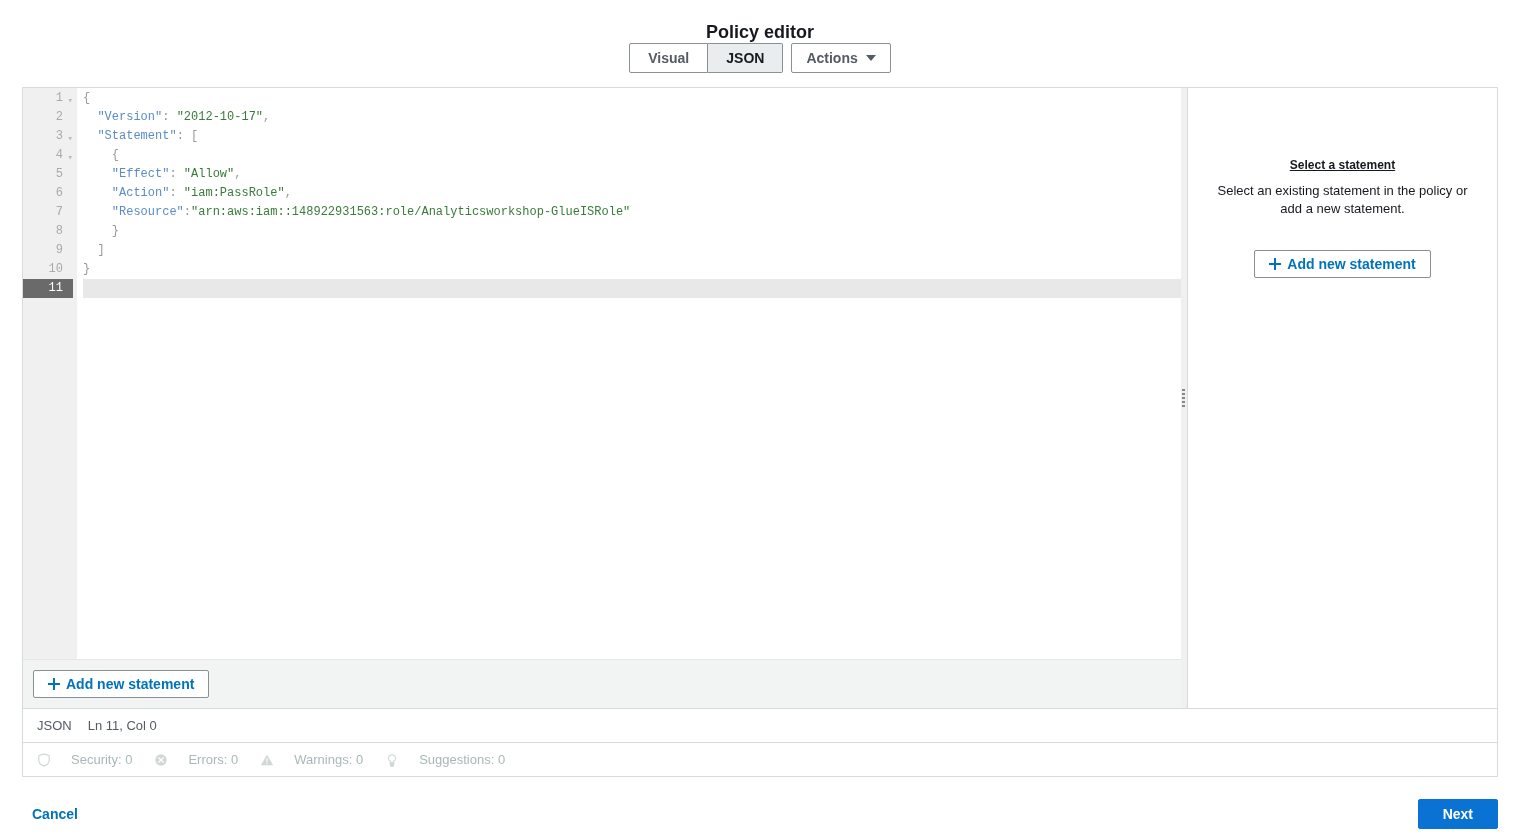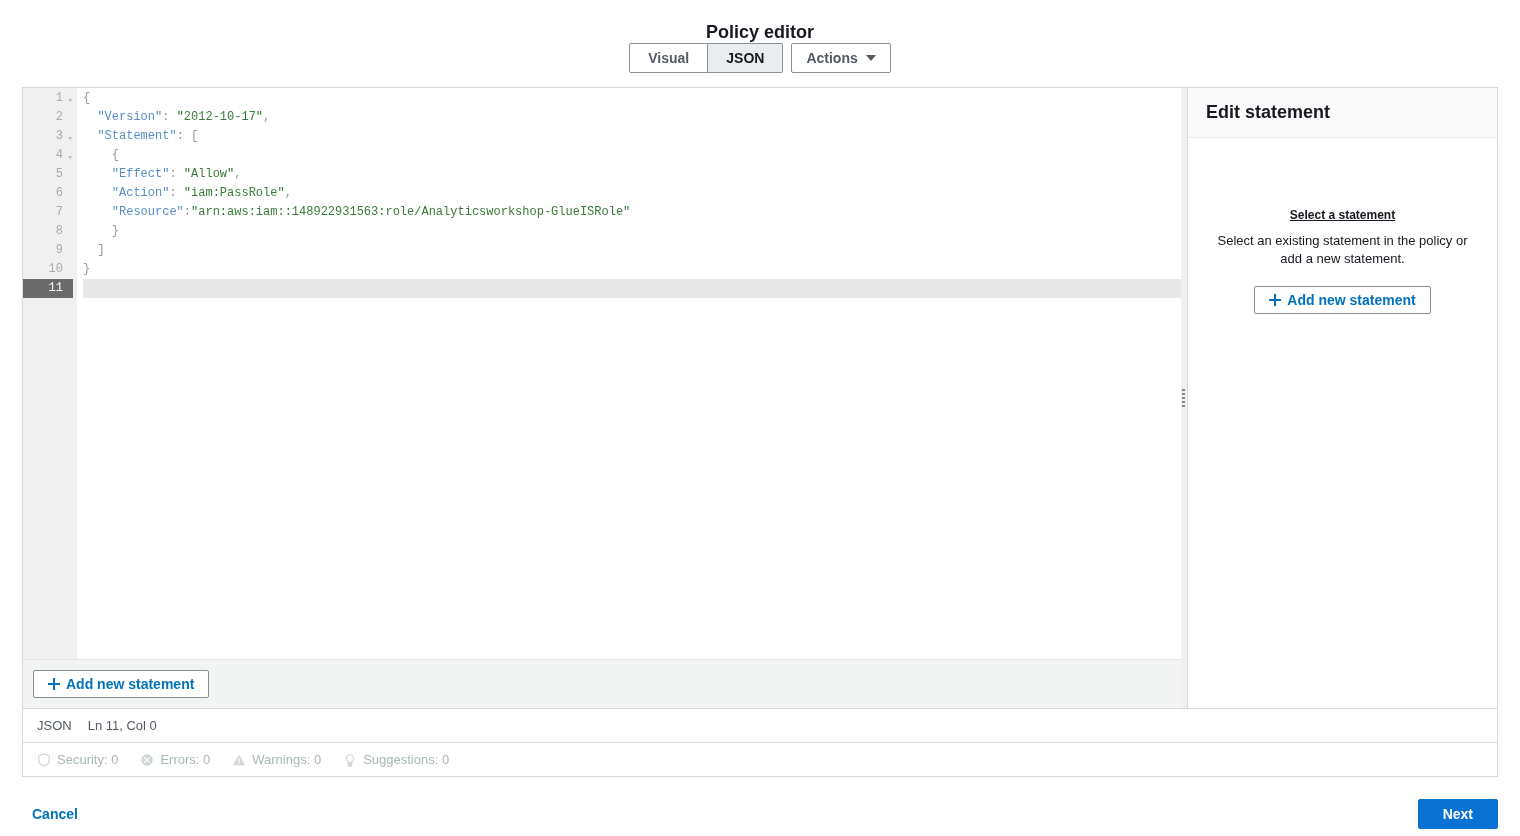--- a/index.html
+++ b/index.html
@@ -73,31 +73,31 @@
     background: #fff; border: 1px solid #879196; color: #0073bb;
     font-weight: 700; padding: 5px 14px; font-size: 14px;
     border-radius: 2px; cursor: pointer; display: inline-flex; align-items: center; gap: 6px;
   }
   .plus-svg { width: 12px; height: 12px; }
 
   .right-panel { width: 310px; border-left: 1px solid #d5dbdb; display: flex; flex-direction: column; background: #fff; }
   .rp-header { padding: 14px 18px; font-size: 18px; font-weight: 700; background: #fafafa; border-bottom: 1px solid #eaeded; }
   .rp-body { flex: 1; padding: 70px 18px 18px; text-align: center; }
   .rp-title2 { font-weight: 700; font-size: 12px; margin-bottom: 10px; color: #16191f; text-decoration: underline; }
-  .rp-desc { font-size: 13px; color: #16191f; margin-bottom: 18px; line-height: 1.4; text-align: center; }
+  .rp-desc { font-size: 13px; color: #16191f; margin-bottom: 32px; line-height: 1.4; text-align: center; }
 
   .status-bar {
     border: 1px solid #d5dbdb; border-top: none;
     padding: 9px 14px; font-size: 13px; color: #545b64; display: flex; gap: 16px;
   }
   .diag-bar {
     border: 1px solid #d5dbdb; border-top: none;
     padding: 9px 14px; font-size: 13px; color: #aab7b8; display: flex; gap: 22px;
   }
-  .diag-item { display: inline-flex; align-items: center; gap: 6px; }
+  .diag-item { display: inline-flex; align-items: center; gap: 20px; }
   .diag-item svg { width: 14px; height: 14px; opacity: 0.55; }
 
   .footer-row {
     display: flex; justify-content: space-between; gap: 14px; padding-top: 22px;
   }
   .btn-cancel {
     background: transparent; border: none; color: #0073bb; font-weight: 700;
     font-size: 14px; cursor: pointer; padding: 6px 10px;
   }
   .btn-next {
@@ -161,21 +161,20 @@
               <path d="M5 0h2v5h5v2H7v5H5V7H0V5h5z" fill="#0073bb"></path>
             </svg>
           <span>Add new statement</span>
         </button>
       </div>
     </div>
 
     <div class="drag-handle"></div>
 
     <div class="right-panel">
-      <div class="rp-header">Edit statement</div>
       <div class="rp-body">
         <div class="rp-title2">Select a statement</div>
         <div class="rp-desc">Select an existing statement in the policy or add a new statement.</div>
         <button class="add-stmt-btn">
           <svg class="plus-svg" viewBox="0 0 12 12">
               <path d="M5 0h2v5h5v2H7v5H5V7H0V5h5z" fill="#0073bb"></path>
             </svg>
           <span>Add new statement</span>
         </button>
       </div>

